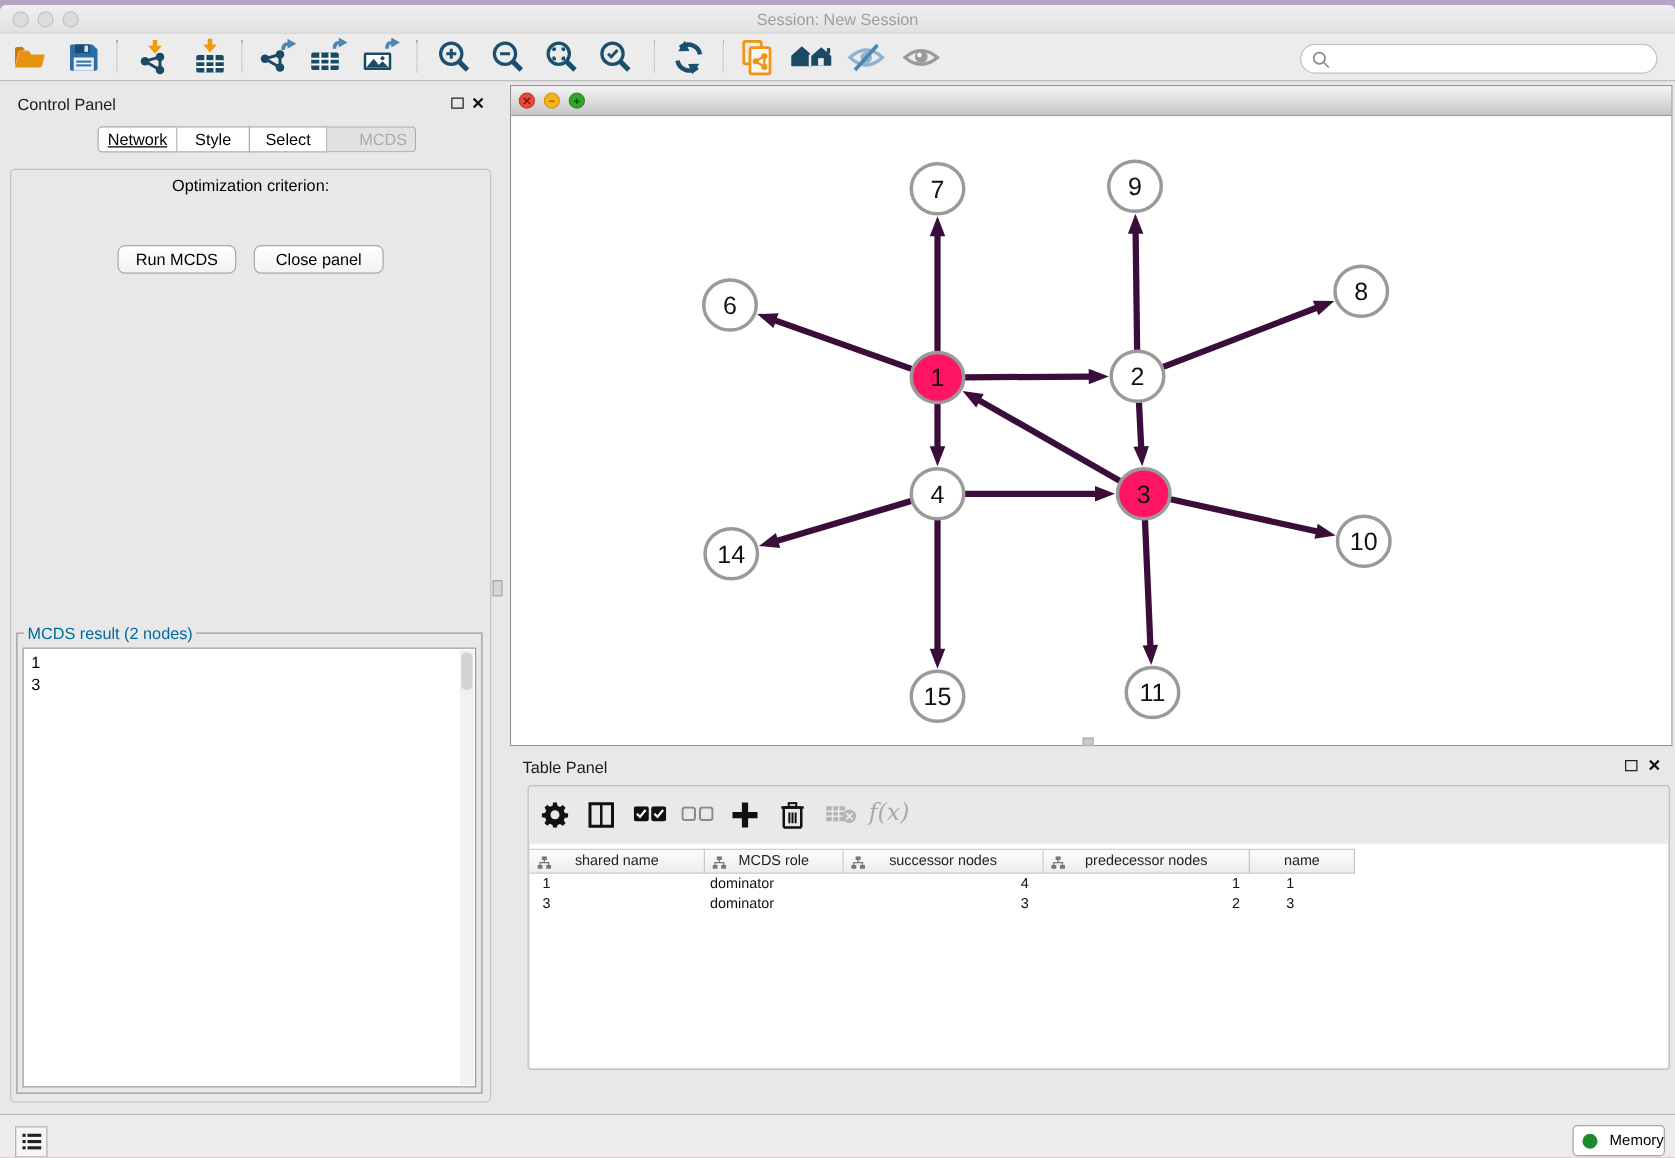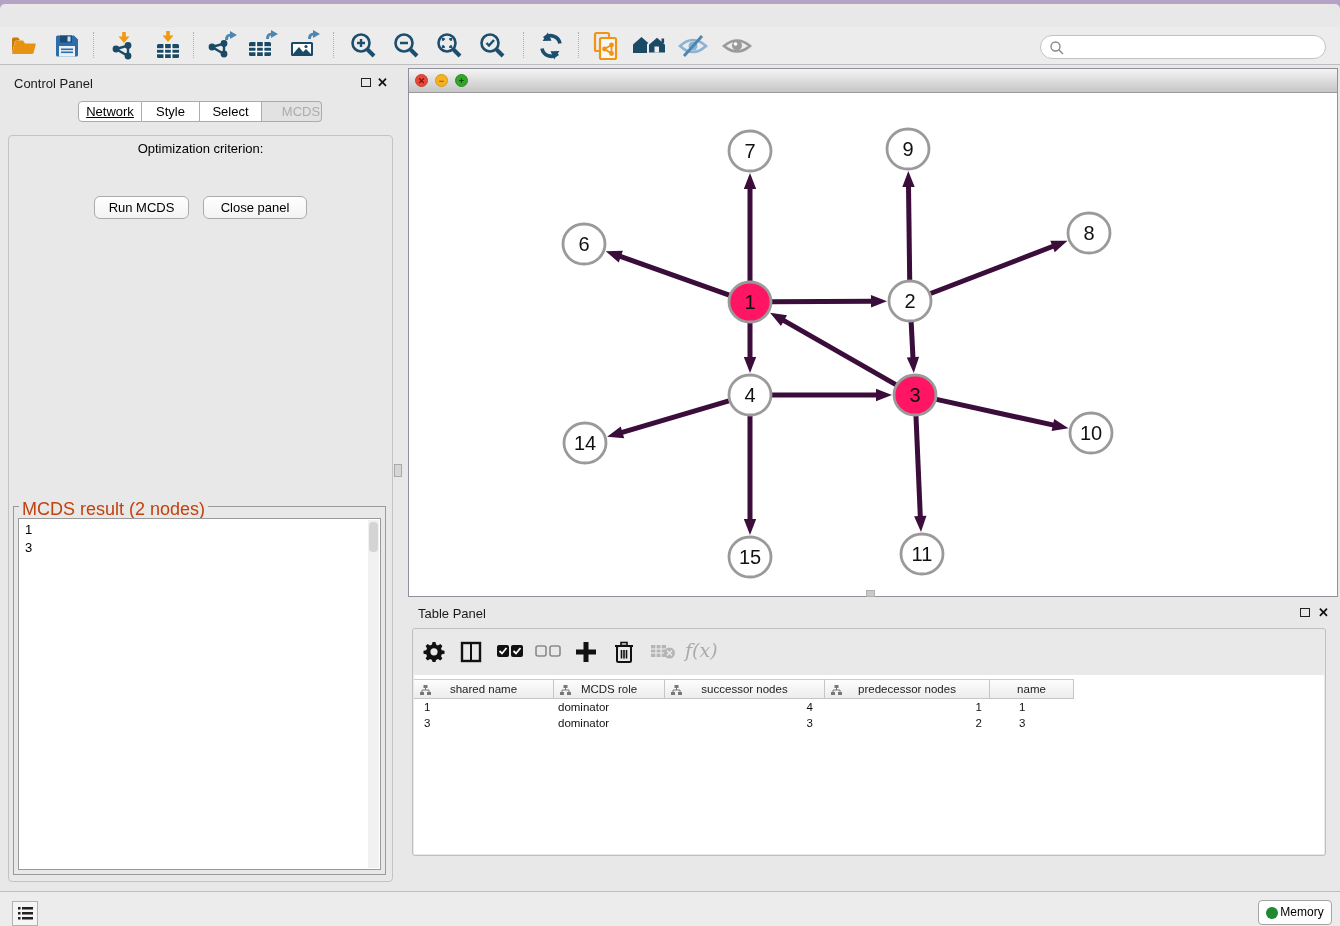--- a/index.html
+++ b/index.html
@@ -25,60 +25,66 @@
 .cp-tab{height:21px;border:1px solid #ababab;border-left:none;background:#fff;font-size:13px;color:#000;display:flex;align-items:center;justify-content:center}
 .cp-tab:first-child{border-left:1px solid #ababab;border-radius:4px 0 0 4px}
 .cp-tab:last-child{border-radius:0 4px 4px 0}
 .cp-tab.sel{background:#e2e2e2;color:#acacac}
 .cp-box{position:absolute;left:8px;top:70px;width:385px;height:747px;border:1px solid #c3c3c3;border-radius:4px}
 .opt-label{position:absolute;top:76px;left:0;width:401px;text-align:center;font-size:13px;color:#000}
 .cp-select{position:absolute;left:44px;top:97px;width:311px;height:23px;background:#fff;border:1px solid #b5b5b5;border-radius:5px;font-size:13px;color:#000;line-height:21px;padding-left:13px}
 .cp-select svg{position:absolute;right:7px;top:3px}
 .cp-btn{position:absolute;height:23px;background:linear-gradient(#ffffff,#f2f2f2);border:1px solid #ababab;border-radius:6px;font-size:13px;color:#000;text-align:center;line-height:21px}
 .fieldset{position:absolute;left:13px;top:441px;width:373px;height:369px;border:1px solid #9a9a9a}
-.fieldset .legend{position:absolute;top:-8px;left:5px;background:#e8e8e8;font-size:18px;color:#c2410c;padding:0 3px}
+.fieldset .legend{position:absolute;top:-8px;left:5px;background:#e8e8e8;font-size:13px;color:#0369a1;padding:0 3px}
 .fieldset .inner{position:absolute;left:4px;top:11px;right:4px;bottom:4px;background:#fff;border:1px solid #999}
 .fieldset .lines{position:absolute;left:6px;top:2px;font-size:13px;color:#000;line-height:18px;white-space:pre-line}
 .fieldset .sbtrack{position:absolute;right:1px;top:1px;width:11px;bottom:1px;background:#f1f1f1}
 .fieldset .sbthumb{position:absolute;right:1px;top:2px;width:9px;height:30px;background:#d4d4d4;border-radius:4px}
 
 .vgrip{position:absolute;left:394px;top:460px;width:8px;height:13px;background:#d6d6d6;border:1px solid #a8a8a8}
 
 .netwin{position:absolute;left:408px;top:64px;width:930px;height:529px;border:1px solid #8f8f9e;background:#fff}
 .net-titlebar{position:absolute;left:0;top:0;width:100%;height:24px;background:linear-gradient(#f4f4f4,#c6c6c6);border-bottom:1px solid #9a9a9a}
 .net-title{position:absolute;width:100%;top:4px;text-align:center;font-size:13px;color:#111}
 .light{position:absolute;top:5px;width:13px;height:13px;border-radius:50%;font-size:9px;font-weight:bold;text-align:center;line-height:12px}
 .canvas{position:absolute;left:0;top:24px;width:928px;height:503px;background:#fff}
 .hgrip{position:absolute;left:866px;top:586px;width:9px;height:7px;background:#c9c9c9;border:1px solid #b0b0b0}
 
 .tpanel{position:absolute;left:402px;top:593px;width:938px;height:297px;background:#e8e8e8}
-.tp-box{position:absolute;left:10px;top:31px;width:914px;height:228px;border:1px solid #bfbfbf;border-radius:3px;background:#e9e9e9}
+.tp-box{position:absolute;left:20px;top:31px;width:914px;height:228px;border:1px solid #bfbfbf;border-radius:3px;background:#e9e9e9}
 .tp-toolbar{position:absolute;left:0;top:0;width:100%;height:46px}
 .tp-table{position:absolute;left:1px;top:46px;right:1px;bottom:1px;background:#fff}
 .th-row{position:absolute;left:0;top:4px;height:20px;display:flex}
 .th-cell{height:20px;background:linear-gradient(#fdfdfd,#ececec);border-right:1px solid #c6c6c6;border-top:1px solid #cdcdcd;border-bottom:1px solid #c6c6c6;position:relative;font-size:11.5px;color:#222;display:flex;align-items:center;justify-content:center}
 .th-cell svg{position:absolute;left:6px;top:5px}
 .t-row{position:absolute;left:0;height:16px;font-size:11.5px;color:#111}
 .t-cell{position:absolute;top:1px}
 .tp-tabs{position:absolute;left:291px;top:271px;height:22px;display:flex}
 .tp-tab{height:22px;background:#fff;border:1px solid #b2b2b2;border-left:none;font-size:12.5px;font-weight:bold;color:#111;display:flex;align-items:center;justify-content:center;padding:0 13px}
 .tp-tab:first-child{border-left:1px solid #b2b2b2;border-radius:6px 0 0 6px}
 .tp-tab:last-child{border-radius:0 6px 6px 0}
 .tp-tab.sel{background:#e3e3e3;color:#b5b5b5;text-shadow:0 1px 0 #fff}
 
 .statusbar{position:absolute;left:0;top:887px;width:100%;height:35px;background:#ececec;border-top:1px solid #bdbdbd}
 .list-btn{position:absolute;left:12px;top:9px;width:26px;height:25px;background:#f5f5f5;border:1px solid #b2b2b2}
-.mem-btn{position:absolute;right:8px;top:8px;width:74px;height:25px;background:#fff;border:1px solid #a5a5a5;border-radius:4px;font-size:12px;color:#000;line-height:23px;text-align:center;padding-left:14px}
+.mem-btn{position:absolute;right:8px;top:8px;width:74px;height:25px;background:#fff;border:1px solid #a5a5a5;border-radius:4px;font-size:12px;color:#000;line-height:23px;text-align:right;padding-left:14px}
 .mem-dot{position:absolute;left:7px;top:6px;width:12px;height:12px;border-radius:50%;background:#1e8a30}
 </style>
 </head>
 <body>
 
 <div class="window">
 
+  <div class="titlebar">
+    <div class="tl" style="left:10px"></div>
+    <div class="tl" style="left:30px"></div>
+    <div class="tl" style="left:50px"></div>
+    <div class="title">Session: New Session</div>
+  </div>
 
   <div class="toolbar">
     <div class="tb-icon" style="left:10px">
       <svg width="30" height="32" viewBox="0 0 30 32">
           <path d="M2 23 L2 9 Q2 7.5 3.5 7.5 L8 7.5 L10 10 L5 11 L2.5 21Z" fill="#c87b06"></path>
           <path d="M2 24 L5 12 Q5.5 10.5 7 10.5 L13 10.5 L15 13.5 L25 13.5 Q26 13.5 25.7 14.7 L23.5 23 Q23.2 24 22 24 Z" fill="#e8930f"></path>
         </svg>
     </div>
     <div class="tb-icon" style="left:52px">
       <svg width="30" height="32" viewBox="0 0 30 32">
@@ -237,21 +243,21 @@
   </div>
 
   <div class="cpanel">
     <div class="panel-title" style="position:absolute;left:14px;top:11px">Control Panel</div>
     <div class="float-btn" style="left:361px;top:13px"></div>
     <div class="close-btn" style="left:377px;top:13px">✕</div>
     <div class="cp-tabs" id="cp-tabs">
         <div class="cp-tab" style="width: 64px; text-decoration: underline;">Network</div>
         <div class="cp-tab" style="width: 58px;">Style</div>
         <div class="cp-tab" style="width: 62px;">Select</div>
-        <div class="cp-tab sel" style="width: 60px; padding-left: 19px;">MCDS</div>
+        <div class="cp-tab sel" style="width: 71px; padding-left: 19px;">MCDS</div>
       </div>
     <div class="cp-box"></div>
     <div class="opt-label">Optimization criterion:</div>
     <div class="cp-btn" style="left:94px;top:131px;width:95px">Run MCDS</div>
     <div class="cp-btn" style="left:203px;top:131px;width:104px">Close panel</div>
     <div class="fieldset">
       <div class="legend">MCDS result (2 nodes)</div>
       <div class="inner">
         <div class="lines" id="result-lines">1
 3</div>

